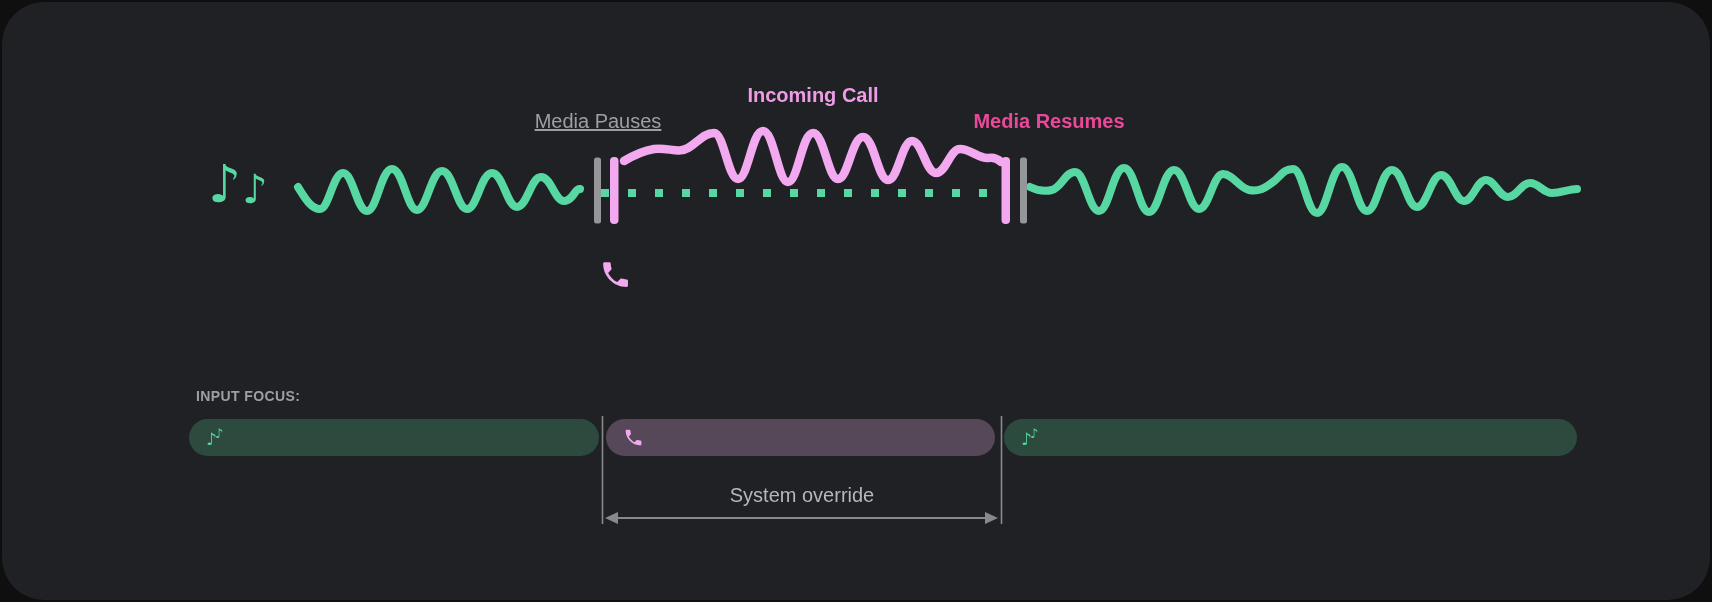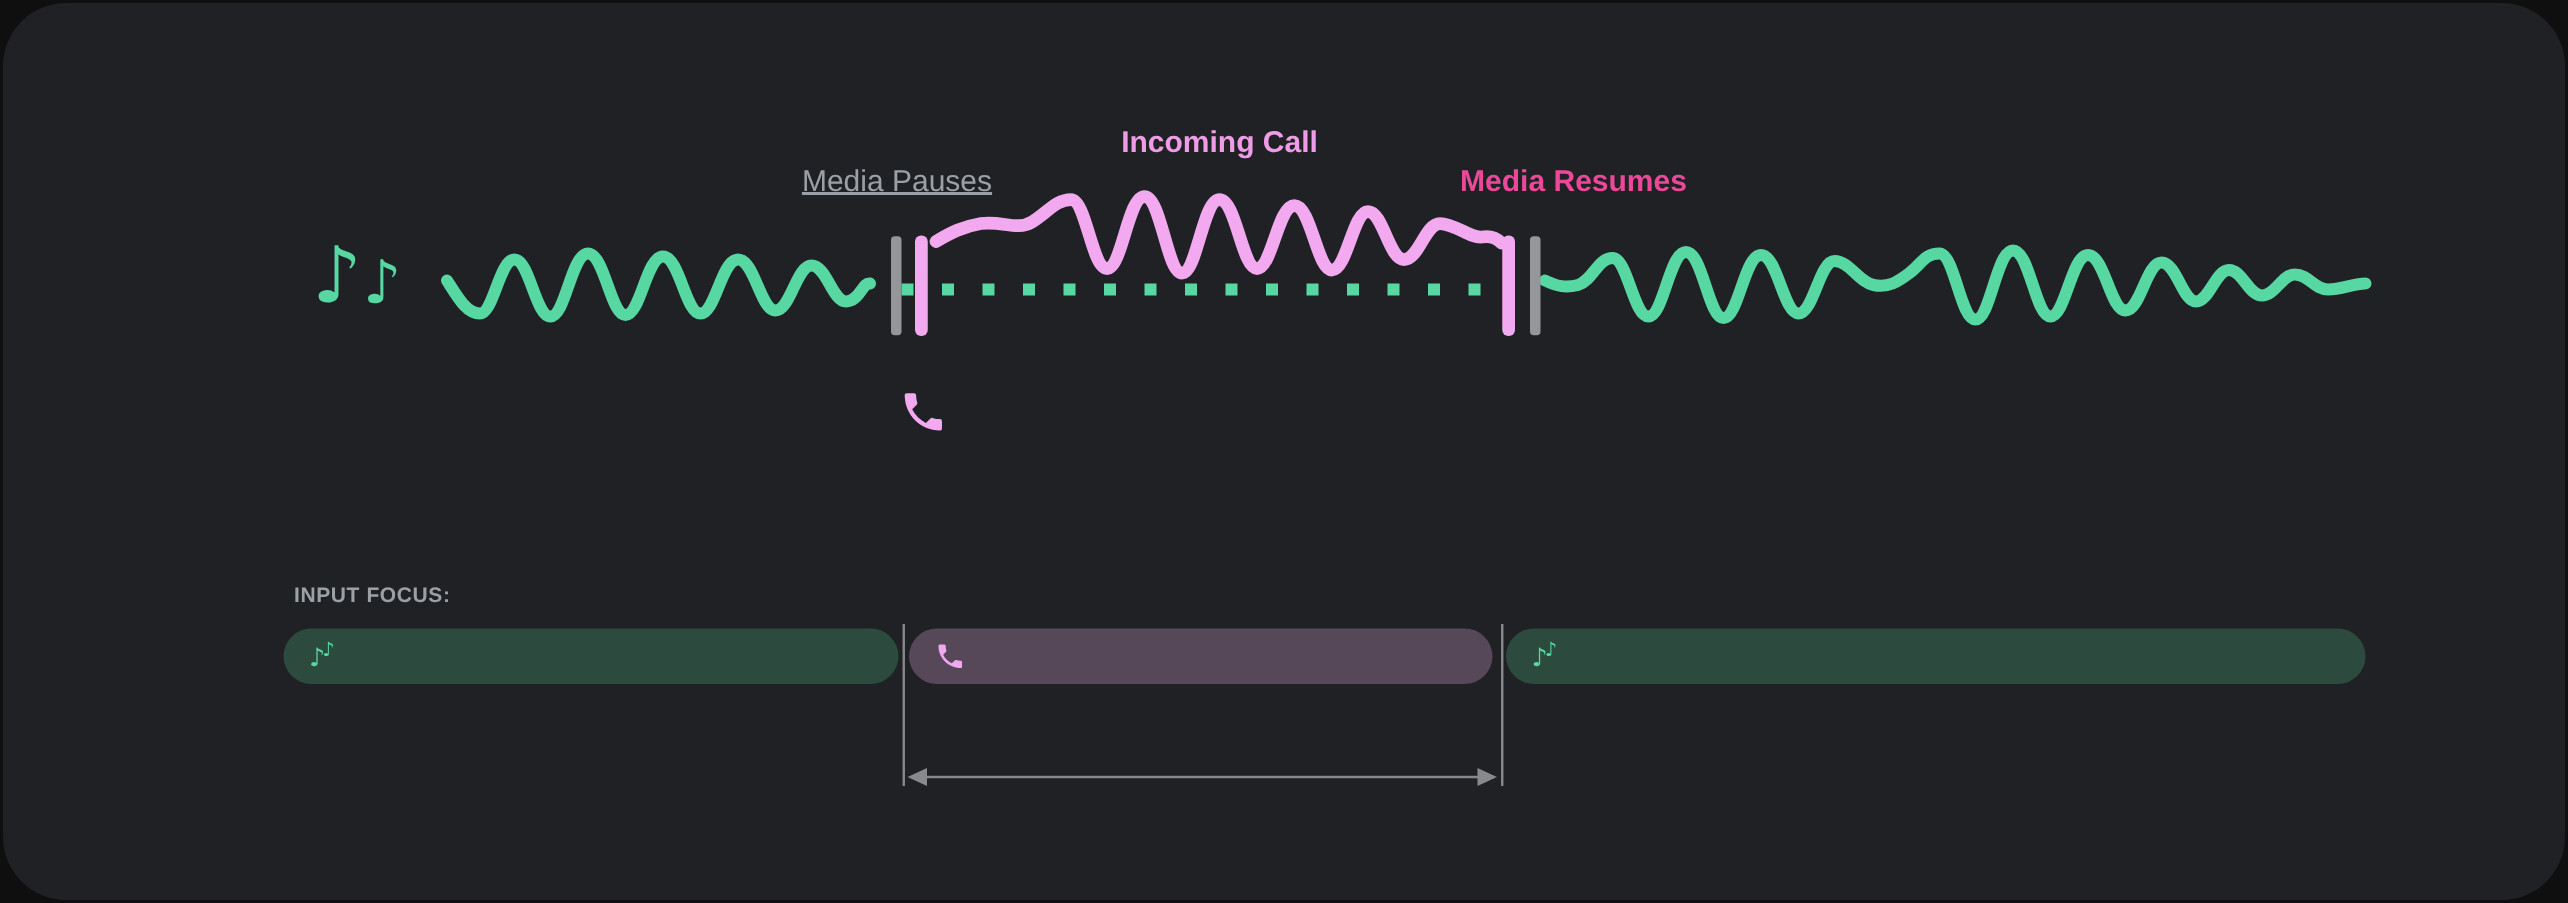--- a/index.html
+++ b/index.html
@@ -104,14 +104,15 @@
   <div class="bar bar-call">
     <svg width="21" height="21" viewBox="0 0 24 24">
       <path fill="#efa9ee" d="M6.62 10.79c1.44 2.83 3.76 5.14 6.59 6.59l2.2-2.2c.27-.27.67-.36 1.02-.24 1.12.37 2.33.57 3.57.57.55 0 1 .45 1 1V20c0 .55-.45 1-1 1-9.39 0-17-7.61-17-17 0-.55.45-1 1-1h3.5c.55 0 1 .45 1 1 0 1.25.2 2.45.57 3.57.11.35.03.74-.25 1.02l-2.2 2.2z"></path>
     </svg>
   </div>
 
   <div class="bar bar-media2">
     <span class="note-pair"><span class="n1">♪</span><span class="n2">♪</span></span>
   </div>
 
+  <div class="override-label">System override</div>
 
 </div>
 
 </body></html>

